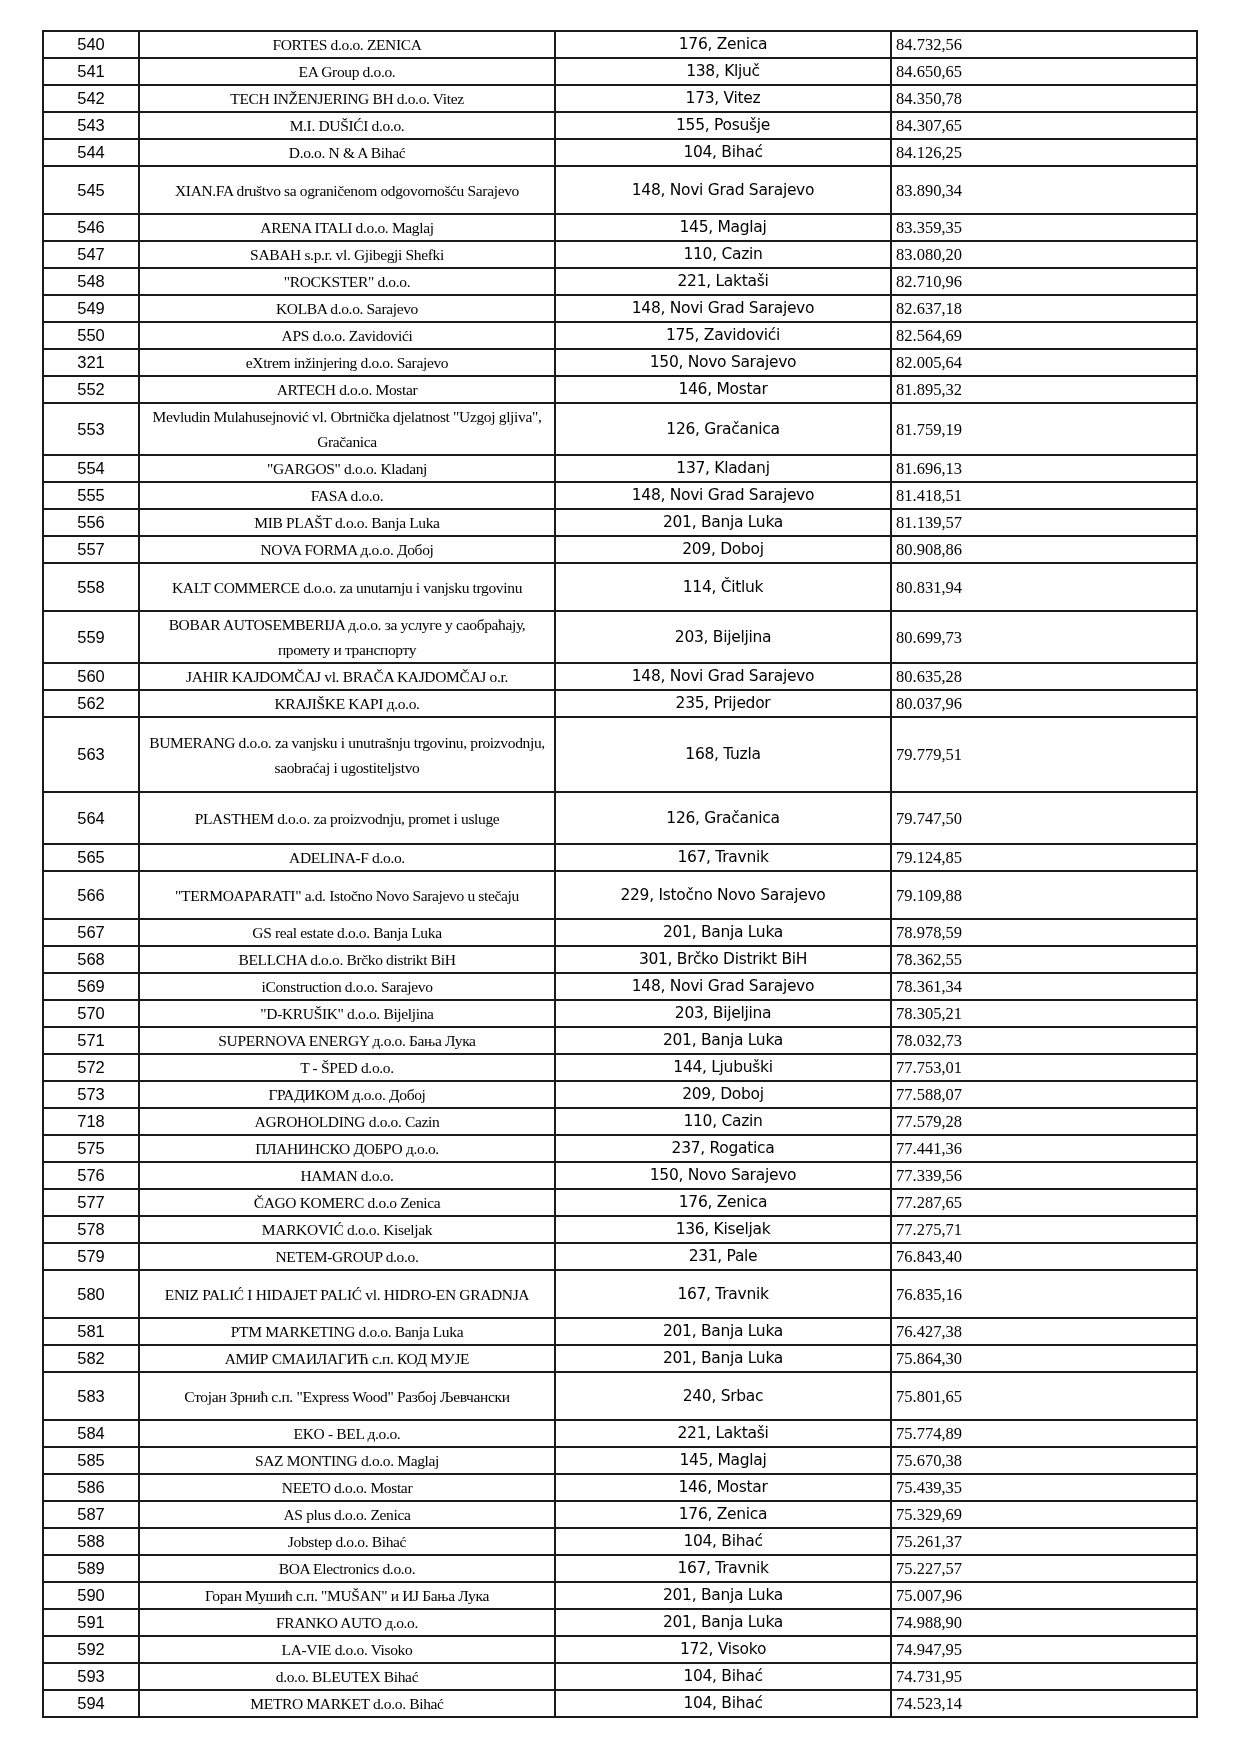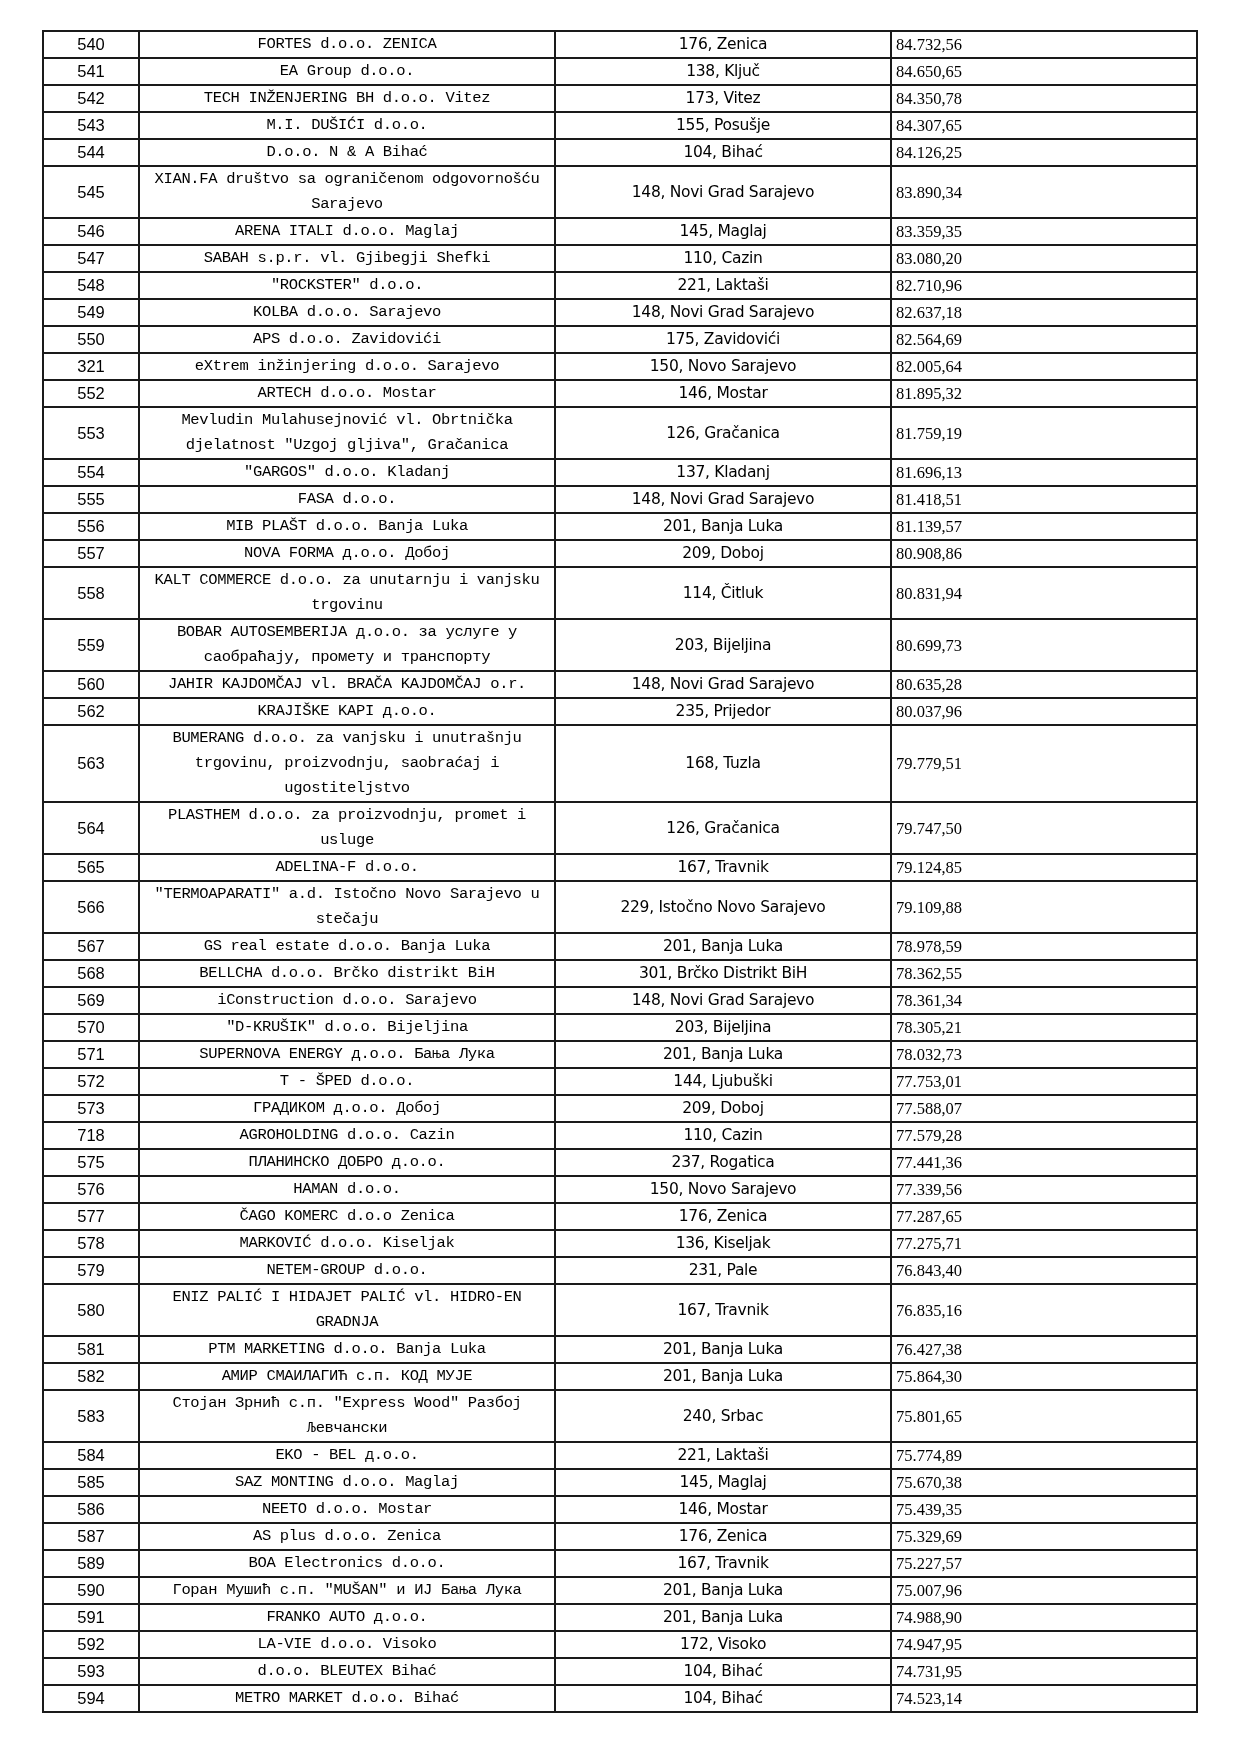--- a/index.html
+++ b/index.html
@@ -22,21 +22,21 @@
   td.c-no {
     width: 86px;
     text-align: center;
     font-family: "Liberation Sans", sans-serif;
     font-size: 16.5px;
     padding-right: 18px;
   }
   td.c-name {
     width: 406px;
     text-align: center;
-    font-family: Liberation Mono, monospace;
+    font-family: Liberation Serif, serif;
     font-size: 15.5px;
     letter-spacing: -0.35px;
   }
   td.c-mun {
     width: 326px;
     text-align: center;
     font-family: "DejaVu Sans", sans-serif;
     font-size: 15.5px;
     letter-spacing: -0.3px;
   }
@@ -333,20 +333,26 @@
         <td class="c-mun">146, Mostar</td>
         <td class="c-amt">75.439,35</td>
       </tr>
         <tr class="" style="">
         <td class="c-no">587</td>
         <td class="c-name">AS plus d.o.o. Zenica</td>
         <td class="c-mun">176, Zenica</td>
         <td class="c-amt">75.329,69</td>
       </tr>
         <tr class="" style="">
+        <td class="c-no">588</td>
+        <td class="c-name">Jobstep d.o.o.  Bihać</td>
+        <td class="c-mun">104, Bihać</td>
+        <td class="c-amt">75.261,37</td>
+      </tr>
+        <tr class="" style="">
         <td class="c-no">589</td>
         <td class="c-name">BOA  Electronics d.o.o.</td>
         <td class="c-mun">167, Travnik</td>
         <td class="c-amt">75.227,57</td>
       </tr>
         <tr class="" style="">
         <td class="c-no">590</td>
         <td class="c-name">Горан Мушић с.п. "MUŠAN"  и ИЈ Бања Лука</td>
         <td class="c-mun">201, Banja Luka</td>
         <td class="c-amt">75.007,96</td>

